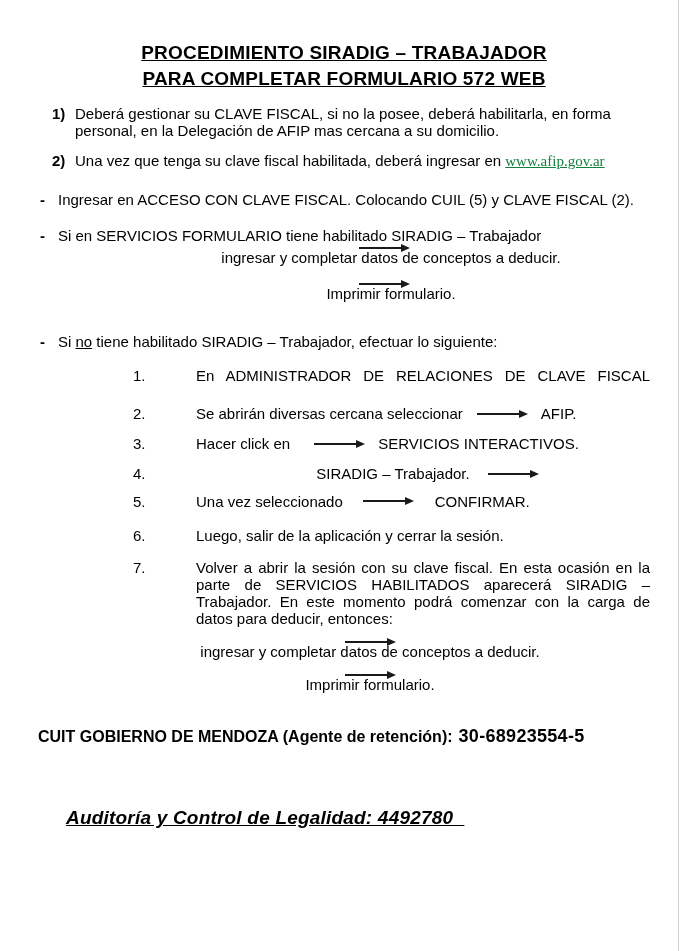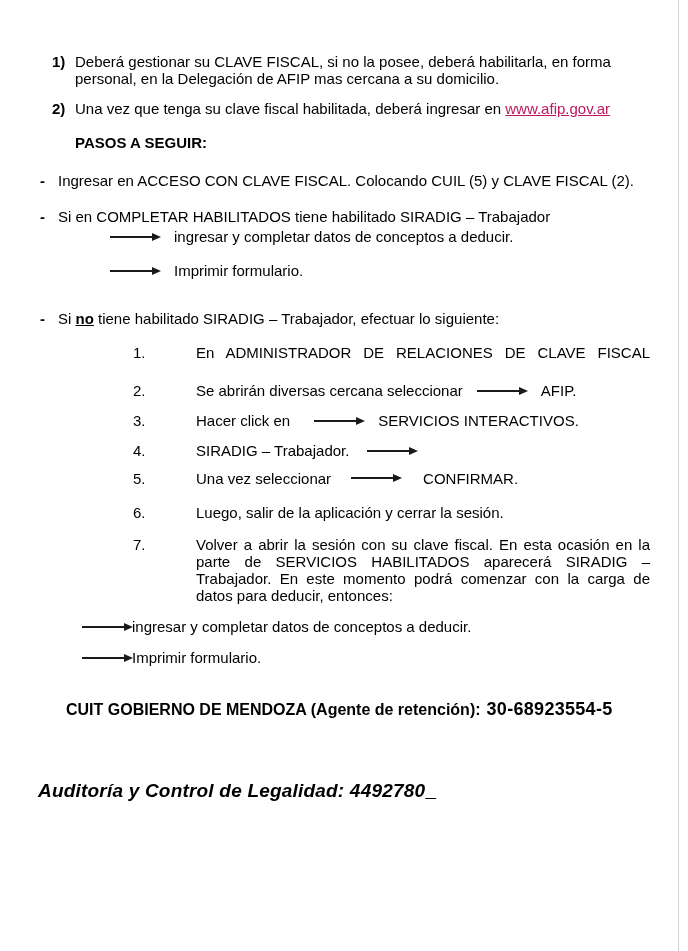--- a/index.html
+++ b/index.html
@@ -35,33 +35,33 @@
     line-height: 26px;
     text-decoration: underline;
     letter-spacing: 0.2px;
   }
 
   
   .intro-item { display: flex; margin-left: 14px; margin-top: 13px; }
   .intro-marker { font-weight: bold; width: 23px; flex: 0 0 23px; }
   .intro-text { width: 575px; }
 
-  .link { color: #be185d; text-decoration: underline; }
+  .link { color: #15803d; text-decoration: underline; font-family: Liberation Serif, serif; }
 
   
   .steps-header { font-weight: bold; margin: 17px 0 0 37px; }
 
   
   .bullet { display: flex; margin-left: 2px; }
   .bullet-dash { font-weight: bold; width: 18px; flex: 0 0 18px; }
   .bullet-text { flex: 1; }
   .b1 { margin-top: 21px; }
   .b2 { margin-top: 19px; }
   .b3 { margin-top: 31px; }
-  .em-no { font-weight: bold; text-decoration: underline; }
+  .em-no { font-weight: normal; text-decoration: underline; }
 
   
   .arrow {
     display: inline-block;
     position: relative;
     width: 42px;
     height: 2px;
     background: #1a1a1a;
     vertical-align: middle;
   }
@@ -69,21 +69,21 @@
     content: "";
     position: absolute;
     right: -9px;
     top: 50%;
     transform: translateY(-50%);
     width: 0; height: 0;
     border-left: 9px solid #1a1a1a;
     border-top: 4px solid transparent;
     border-bottom: 4px solid transparent;
   }
-  .arrow-row { display: flex; align-items: center; }
+  .arrow-row { display: flex; align-items: center; flex-direction: column; }
   .arrow-row .txt { margin-left: 22px; }
   .ar-first { margin-left: 72px; margin-top: 3px; }
   .ar-first2 { margin-left: 72px; margin-top: 17px; }
   .ar-final { margin-left: 44px; }
   .ar-final .txt { margin-left: 8px; }
   .af1 { margin-top: 14px; }
   .af2 { margin-top: 14px; }
 
   
   .step { display: flex; margin-left: 95px; }
@@ -108,60 +108,65 @@
 
   
   .footer-note {
     font-weight: bold;
     text-align: justify;
     margin-top: 13px;
     width: 612px;
   }
 
   
-  .cuit-line { margin-top: 35px; font-weight: bold; font-size: 16px; margin-left: 28px; }
+  .cuit-line { margin-top: 35px; font-weight: bold; font-size: 16px; }
   .cuit-value { font-size: 18px; margin-left: 6px; letter-spacing: 0.3px; }
 
   
   .audit-line {
     margin-top: 64px;
     font-size: 19px;
     font-weight: bold;
     font-style: italic;
+    text-decoration: underline;
     letter-spacing: 0.2px;
+    margin-left: 28px;
   }
   .audit-line::after { content: "\00a0\00a0"; text-decoration: underline; }
 </style>
 </head>
 <body>
 
 <div class="page">
   <div class="content">
 
+    <div class="title">
+      <span class="title-line">PROCEDIMIENTO SIRADIG – TRABAJADOR</span>
+      <span class="title-line">PARA COMPLETAR FORMULARIO 572 WEB</span>
+    </div>
 
     <div class="intro-item">
       <span class="intro-marker">1)</span>
       <span class="intro-text">Deberá gestionar su CLAVE FISCAL, si no la posee, deberá habilitarla, en forma personal, en la Delegación de AFIP mas cercana a su domicilio.</span>
     </div>
 
     <div class="intro-item">
       <span class="intro-marker">2)</span>
       <span class="intro-text"><span>Una vez que tenga su clave fiscal habilitada, deberá ingresar en </span><a href="#" class="link">www.afip.gov.ar</a></span>
     </div>
 
-    <div class="steps-header">PASOS A SEGUIR:</div>
 
     <div class="bullet b1">
       <span class="bullet-dash">-</span>
       <span class="bullet-text">Ingresar en ACCESO CON CLAVE FISCAL. Colocando CUIL (5) y CLAVE FISCAL (2).</span>
     </div>
 
     <div class="bullet b2">
       <span class="bullet-dash">-</span>
-      <span class="bullet-text">Si en COMPLETAR HABILITADOS tiene habilitado SIRADIG – Trabajador</span>
+      <span class="bullet-text">Si en SERVICIOS FORMULARIO tiene habilitado SIRADIG – Trabajador</span>
     </div>
 
     <div class="arrow-row ar-first">
       <span class="arrow"></span>
       <span class="txt">ingresar y completar datos de conceptos a deducir.</span>
     </div>
 
     <div class="arrow-row ar-first2">
       <span class="arrow"></span>
       <span class="txt">Imprimir formulario.</span>
@@ -185,27 +190,27 @@
     </div>
 
     <div class="step s3">
       <span class="step-marker">3.</span>
       <span class="step-body"><span>Hacer click en</span><span class="arrow inline-arrow-gap-r" style="margin-left:24px;margin-bottom:3px;"></span><span>SERVICIOS INTERACTIVOS.</span></span>
     </div>
 
     <div class="step s4">
       <span class="step-marker">4.</span>
       <span class="step-body">
-        <span style="display:block;"><span>SIRADIG – Trabajador.</span><span class="arrow step4-arrow"></span></span>
+        <span style="display:block;text-align:center;"><span>SIRADIG – Trabajador.</span><span class="arrow step4-arrow"></span></span>
       </span>
     </div>
 
     <div class="step s5">
       <span class="step-marker">5.</span>
-      <span class="step-body"><span>Una vez seleccionar</span><span class="arrow" style="margin-left:20px;margin-right:30px;margin-bottom:5px;"></span><span>CONFIRMAR.</span></span>
+      <span class="step-body"><span>Una vez seleccionado</span><span class="arrow" style="margin-left:20px;margin-right:30px;margin-bottom:5px;"></span><span>CONFIRMAR.</span></span>
     </div>
 
     <div class="step s6">
       <span class="step-marker">6.</span>
       <span class="step-body">Luego, salir de la aplicación y cerrar la sesión.</span>
     </div>
 
     <div class="step s7">
       <span class="step-marker">7.</span>
       <span class="step-body just">Volver a abrir la sesión con su clave fiscal. En esta ocasión en la parte de SERVICIOS HABILITADOS aparecerá SIRADIG – Trabajador. En este momento podrá comenzar con la carga de datos para deducir, entonces:</span>

